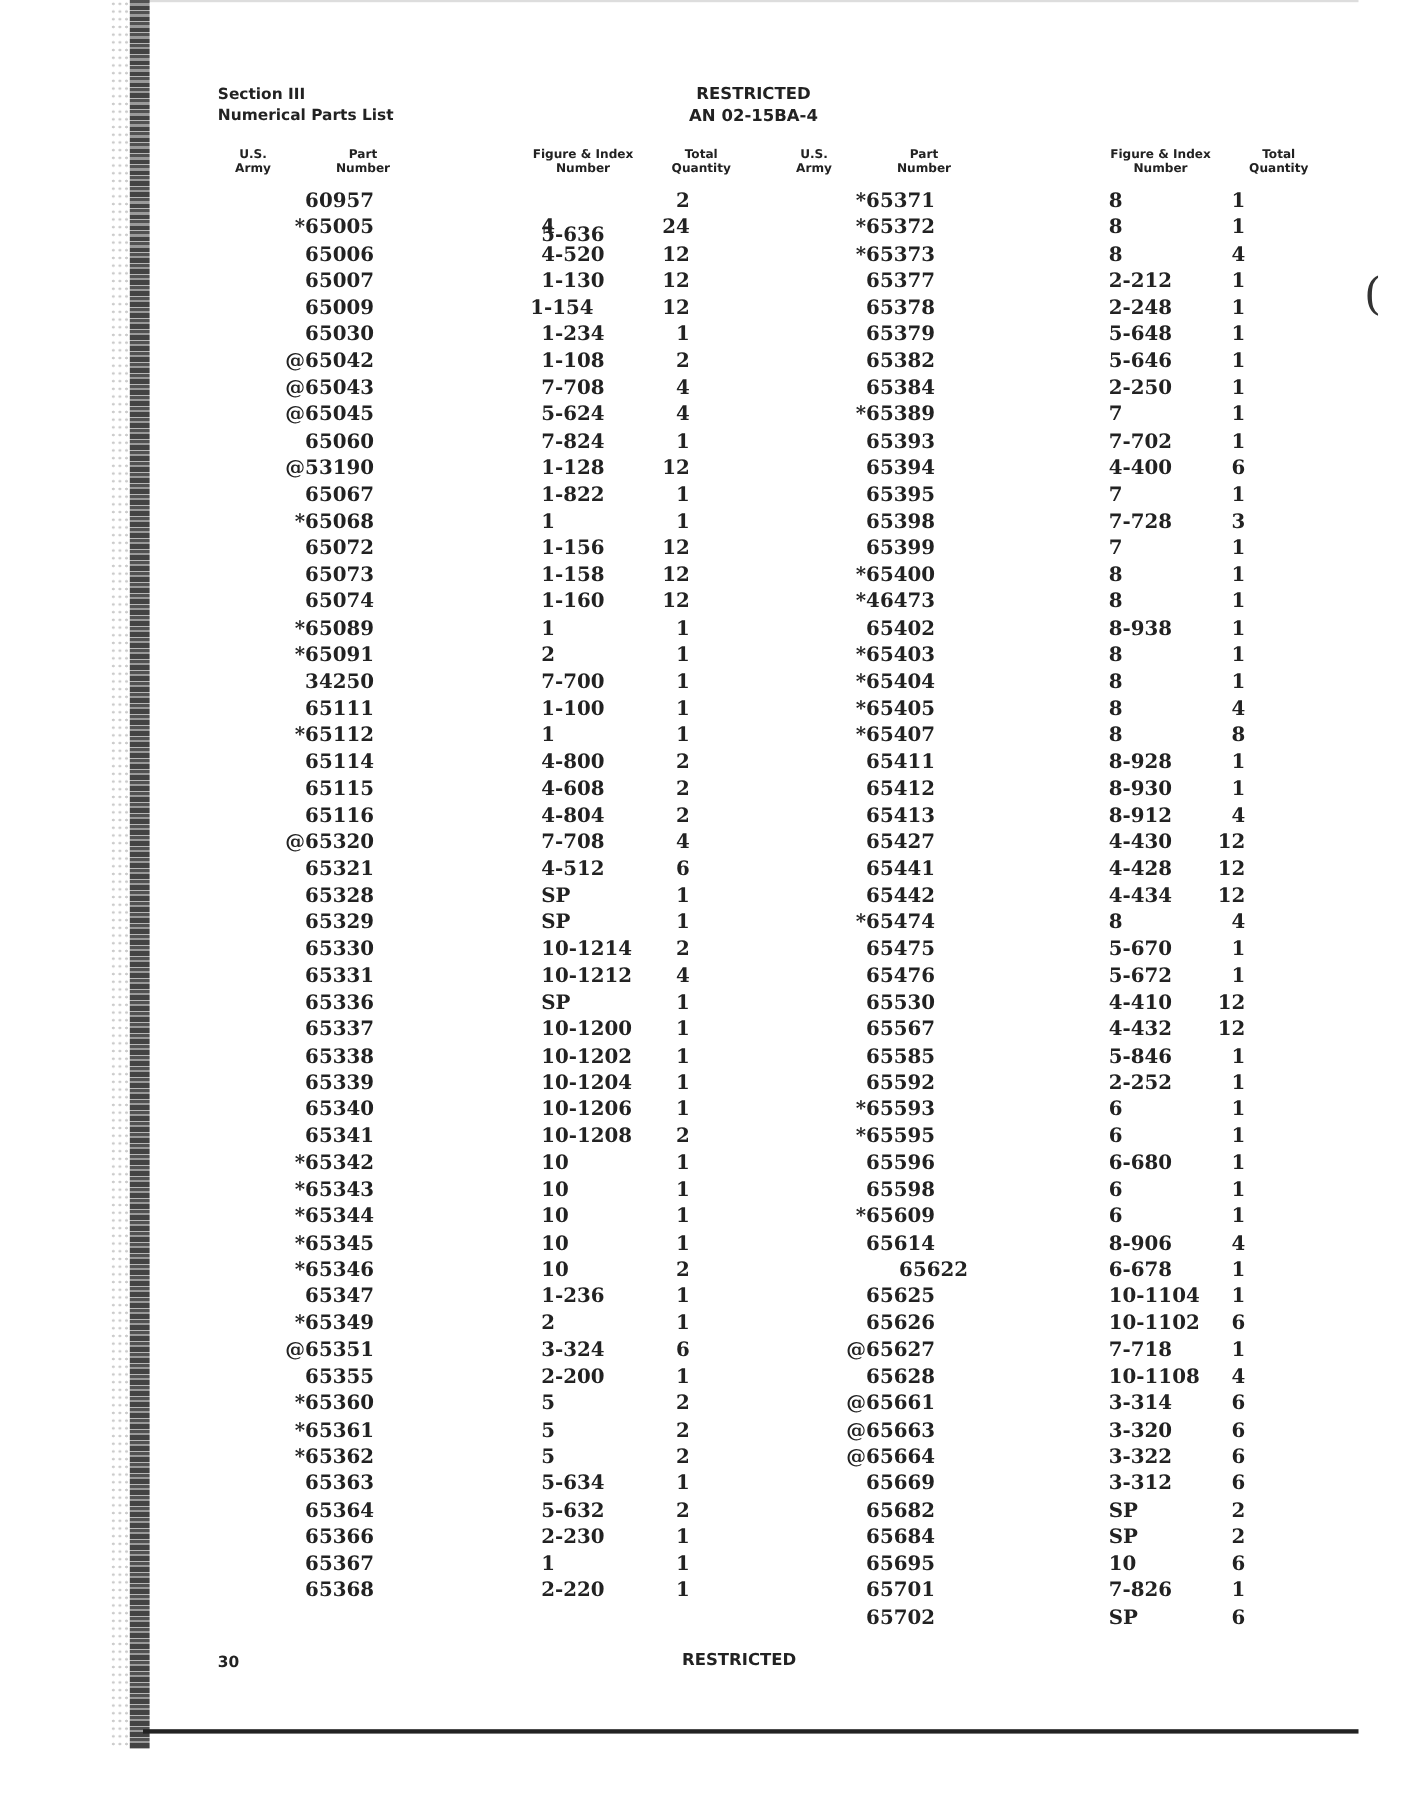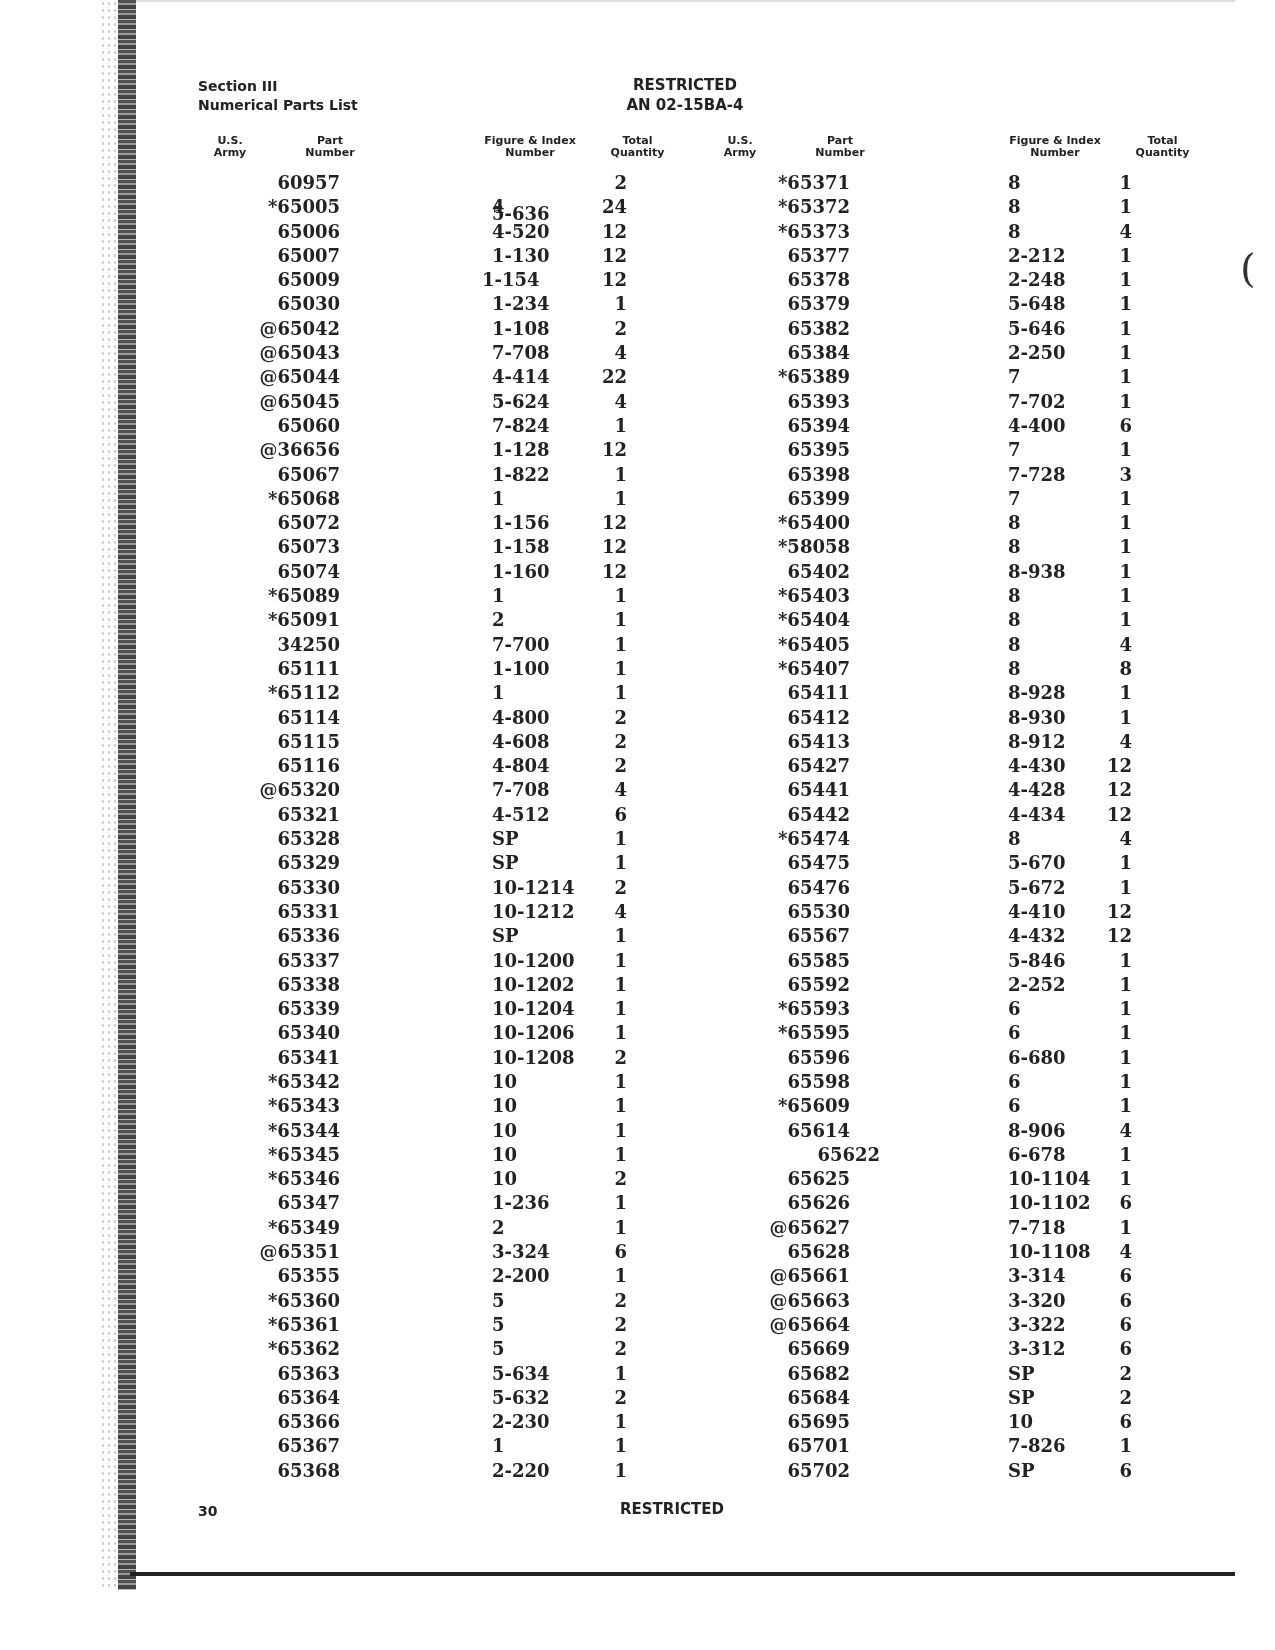--- a/index.html
+++ b/index.html
@@ -87,36 +87,31 @@
       <span class="pn" style="left: 210px;">@65042</span>
       <span class="fig" style="left: 492px;">1-108</span>
       <span class="qty" style="left: 587px;">2</span>
     </div>
     <div class="row">
       <span class="pn" style="left: 210px;">@65043</span>
       <span class="fig" style="left: 492px;">7-708</span>
       <span class="qty" style="left: 587px;">4</span>
     </div>
     <div class="row">
-      <span class="pn" style="left: 210px;">@65044</span>
-      <span class="fig" style="left: 492px;">4-414</span>
-      <span class="qty" style="left: 587px;">22</span>
-    </div>
-    <div class="row">
       <span class="pn" style="left: 210px;">@65045</span>
       <span class="fig" style="left: 492px;">5-624</span>
       <span class="qty" style="left: 587px;">4</span>
     </div>
     <div class="row">
       <span class="pn" style="left: 210px;">65060</span>
       <span class="fig" style="left: 492px;">7-824</span>
       <span class="qty" style="left: 587px;">1</span>
     </div>
     <div class="row">
-      <span class="pn" style="left: 210px;">@36656</span>
+      <span class="pn" style="left: 210px;">@53190</span>
       <span class="fig" style="left: 492px;">1-128</span>
       <span class="qty" style="left: 587px;">12</span>
     </div>
     <div class="row">
       <span class="pn" style="left: 210px;">65067</span>
       <span class="fig" style="left: 492px;">1-822</span>
       <span class="qty" style="left: 587px;">1</span>
     </div>
     <div class="row">
       <span class="pn" style="left: 210px;">*65068</span>
@@ -394,21 +389,21 @@
       <span class="pn" style="left: 720px;">65399</span>
       <span class="fig" style="left: 1008px;">7</span>
       <span class="qty" style="left: 1092px;">1</span>
     </div>
     <div class="row">
       <span class="pn" style="left: 720px;">*65400</span>
       <span class="fig" style="left: 1008px;">8</span>
       <span class="qty" style="left: 1092px;">1</span>
     </div>
     <div class="row">
-      <span class="pn" style="left: 720px;">*58058</span>
+      <span class="pn" style="left: 720px;">*46473</span>
       <span class="fig" style="left: 1008px;">8</span>
       <span class="qty" style="left: 1092px;">1</span>
     </div>
     <div class="row">
       <span class="pn" style="left: 720px;">65402</span>
       <span class="fig" style="left: 1008px;">8-938</span>
       <span class="qty" style="left: 1092px;">1</span>
     </div>
     <div class="row">
       <span class="pn" style="left: 720px;">*65403</span>

